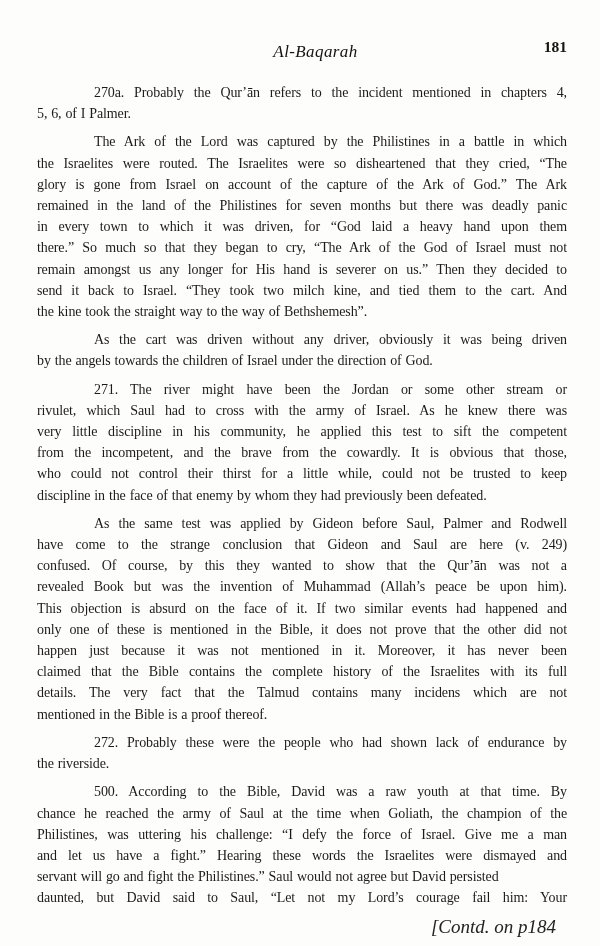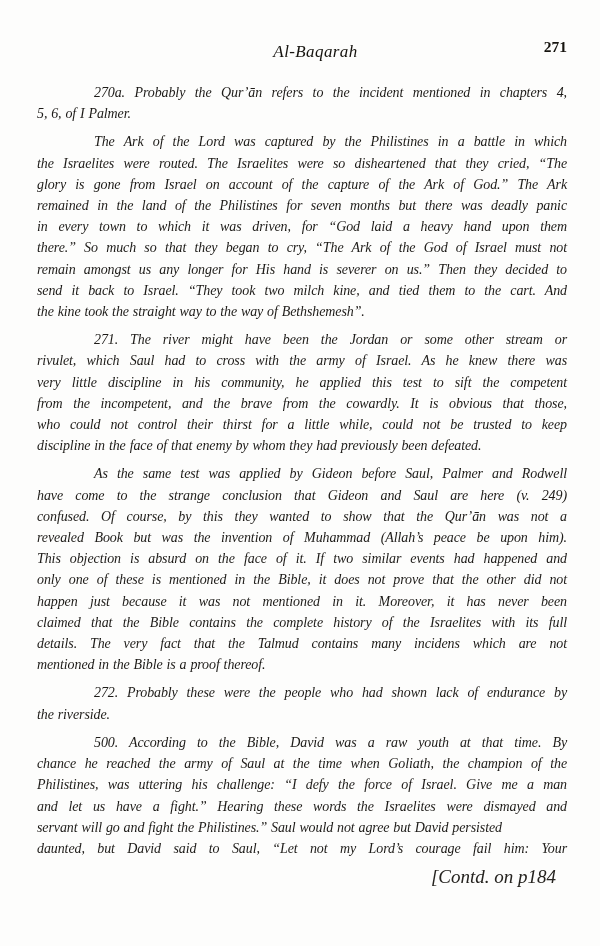--- a/index.html
+++ b/index.html
@@ -33,21 +33,20 @@
   .page-number {
     position: absolute;
     right: 33px;
     top: -4px;
     font-weight: bold;
     font-size: 15.5px;
     color: #16140f;
   }
   .content {
     margin: 18px 33px 0 37px;
-    font-style: italic;
   }
   .para {
     margin: 0 0 7px 0;
   }
   .line {
     font-size: 14px;
     line-height: 21.2px;
     letter-spacing: -0.1px;
     word-spacing: 0.5px;
     text-align: justify;
@@ -67,38 +66,42 @@
     font-size: 19px;
     color: #25231f;
   }
 </style>
 </head>
 <body>
 
 <div class="page">
   <div class="header">
     <div class="chapter-title">Al-Baqarah</div>
-    <div class="page-number">271</div>
+    <div class="page-number">181</div>
   </div>
 
   <div class="content">
       <div class="para">
         <div class="line first">270a.  Probably  the Qur’ān refers to the incident mentioned in chapters 4,</div>
         <div class="line last">5, 6, of I Palmer.</div>
       </div>
       <div class="para">
         <div class="line first">The Ark of the Lord was captured by the Philistines in a battle in which</div>
         <div class="line">the Israelites were routed. The Israelites were so disheartened that they cried, “The</div>
         <div class="line">glory is gone from Israel on account of the capture of the Ark of God.” The Ark</div>
         <div class="line">remained in the land of the Philistines for seven months but there was deadly panic</div>
         <div class="line">in every town to which it was driven, for “God laid a heavy hand upon them</div>
         <div class="line">there.” So much so that they began to cry, “The Ark of the God of Israel must not</div>
         <div class="line">remain amongst us any longer for His hand is severer on us.” Then they decided to</div>
         <div class="line">send it back to Israel. “They took two milch kine, and tied them to the cart. And</div>
         <div class="line last">the kine took the straight way to the way of Bethshemesh”.</div>
+      </div>
+      <div class="para">
+        <div class="line first">As the cart was driven without any driver, obviously it was being driven</div>
+        <div class="line last">by the angels towards the children of Israel under the direction of God.</div>
       </div>
       <div class="para">
         <div class="line first">271. The river might have been the Jordan or some other stream or</div>
         <div class="line">rivulet, which Saul had to cross with the army of Israel. As he knew there was</div>
         <div class="line">very little discipline in his community, he applied this test to sift the competent</div>
         <div class="line">from the incompetent, and the brave from the cowardly. It is obvious that those,</div>
         <div class="line">who could not control their thirst for a little while, could not be trusted to keep</div>
         <div class="line last">discipline in the face of that enemy by whom they had previously been defeated.</div>
       </div>
       <div class="para">

